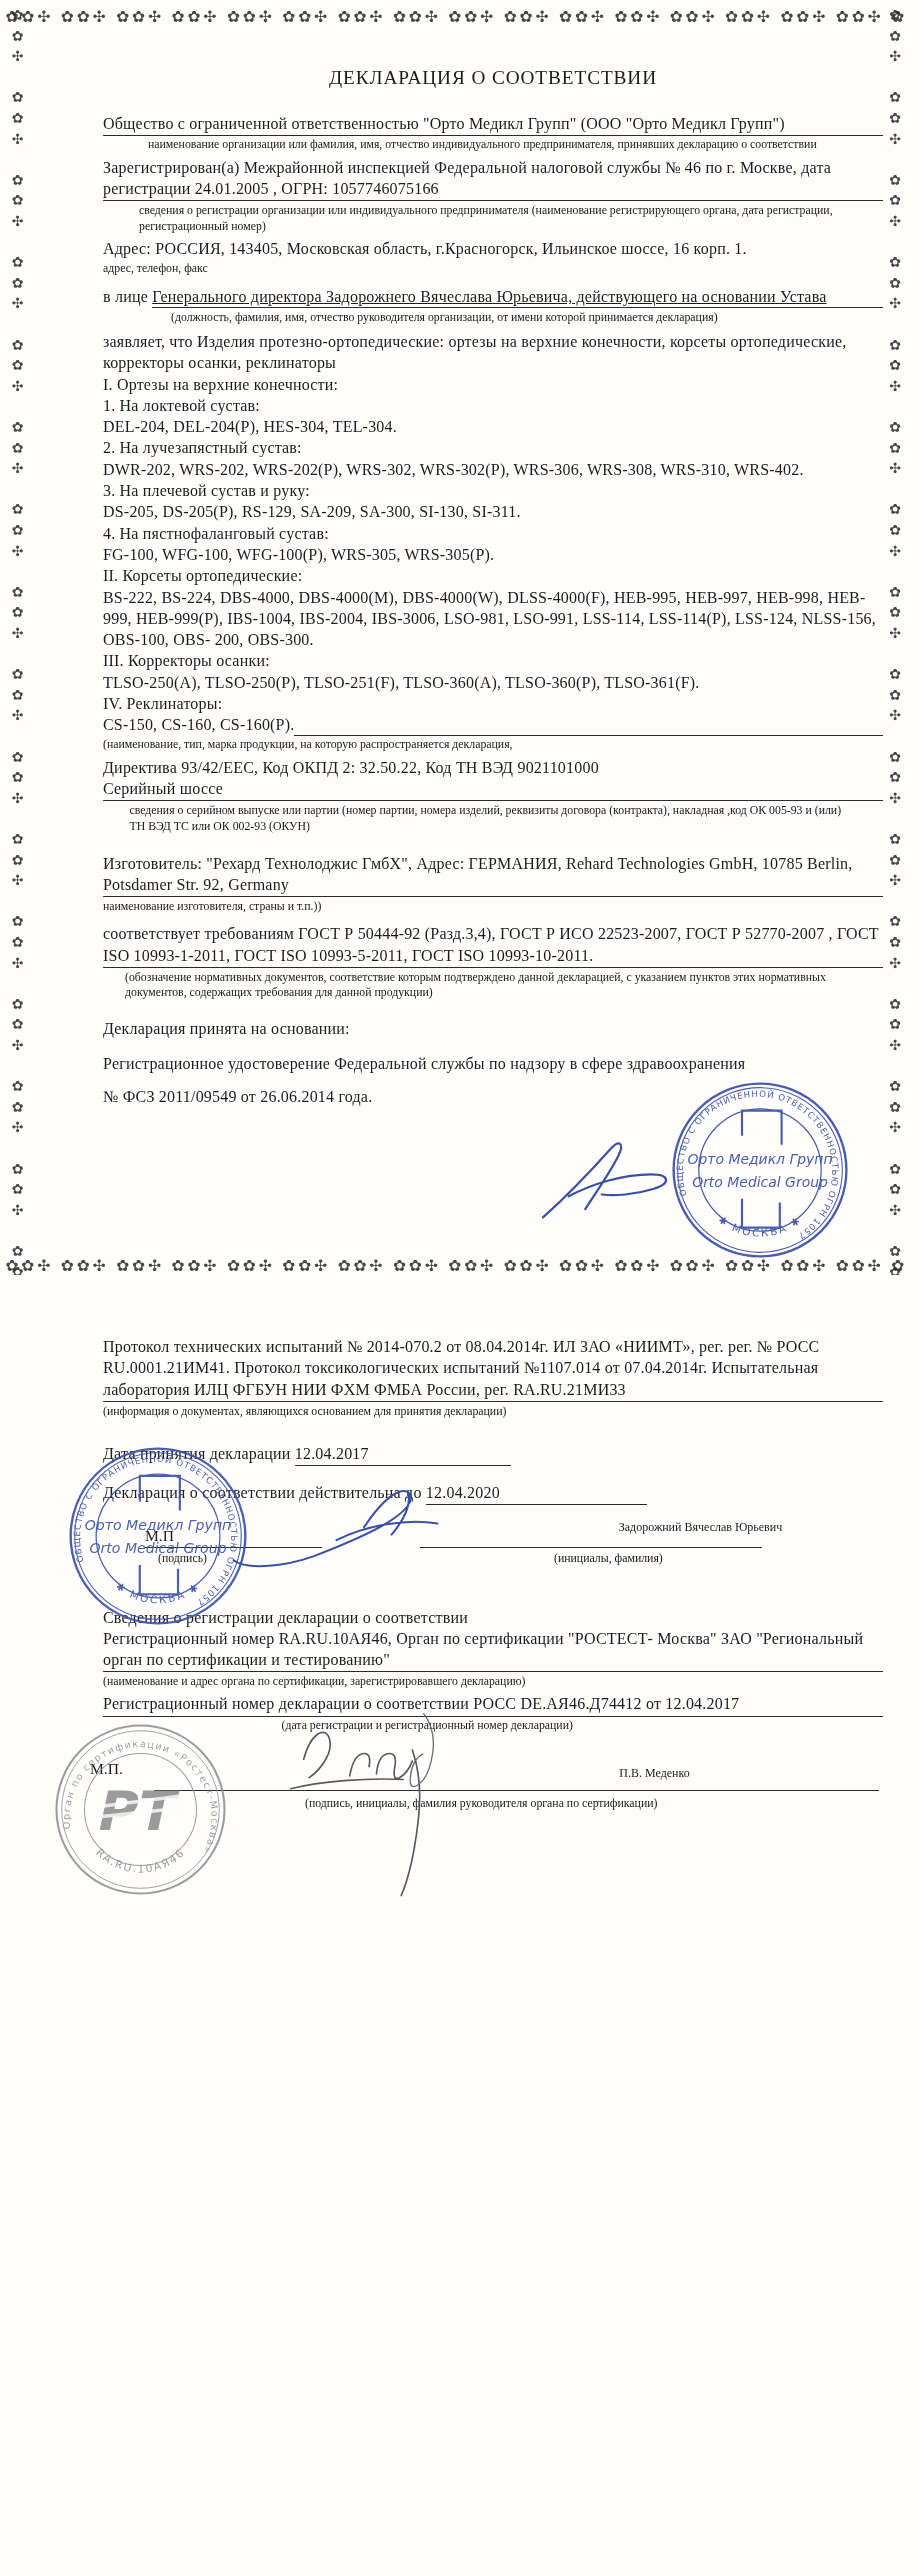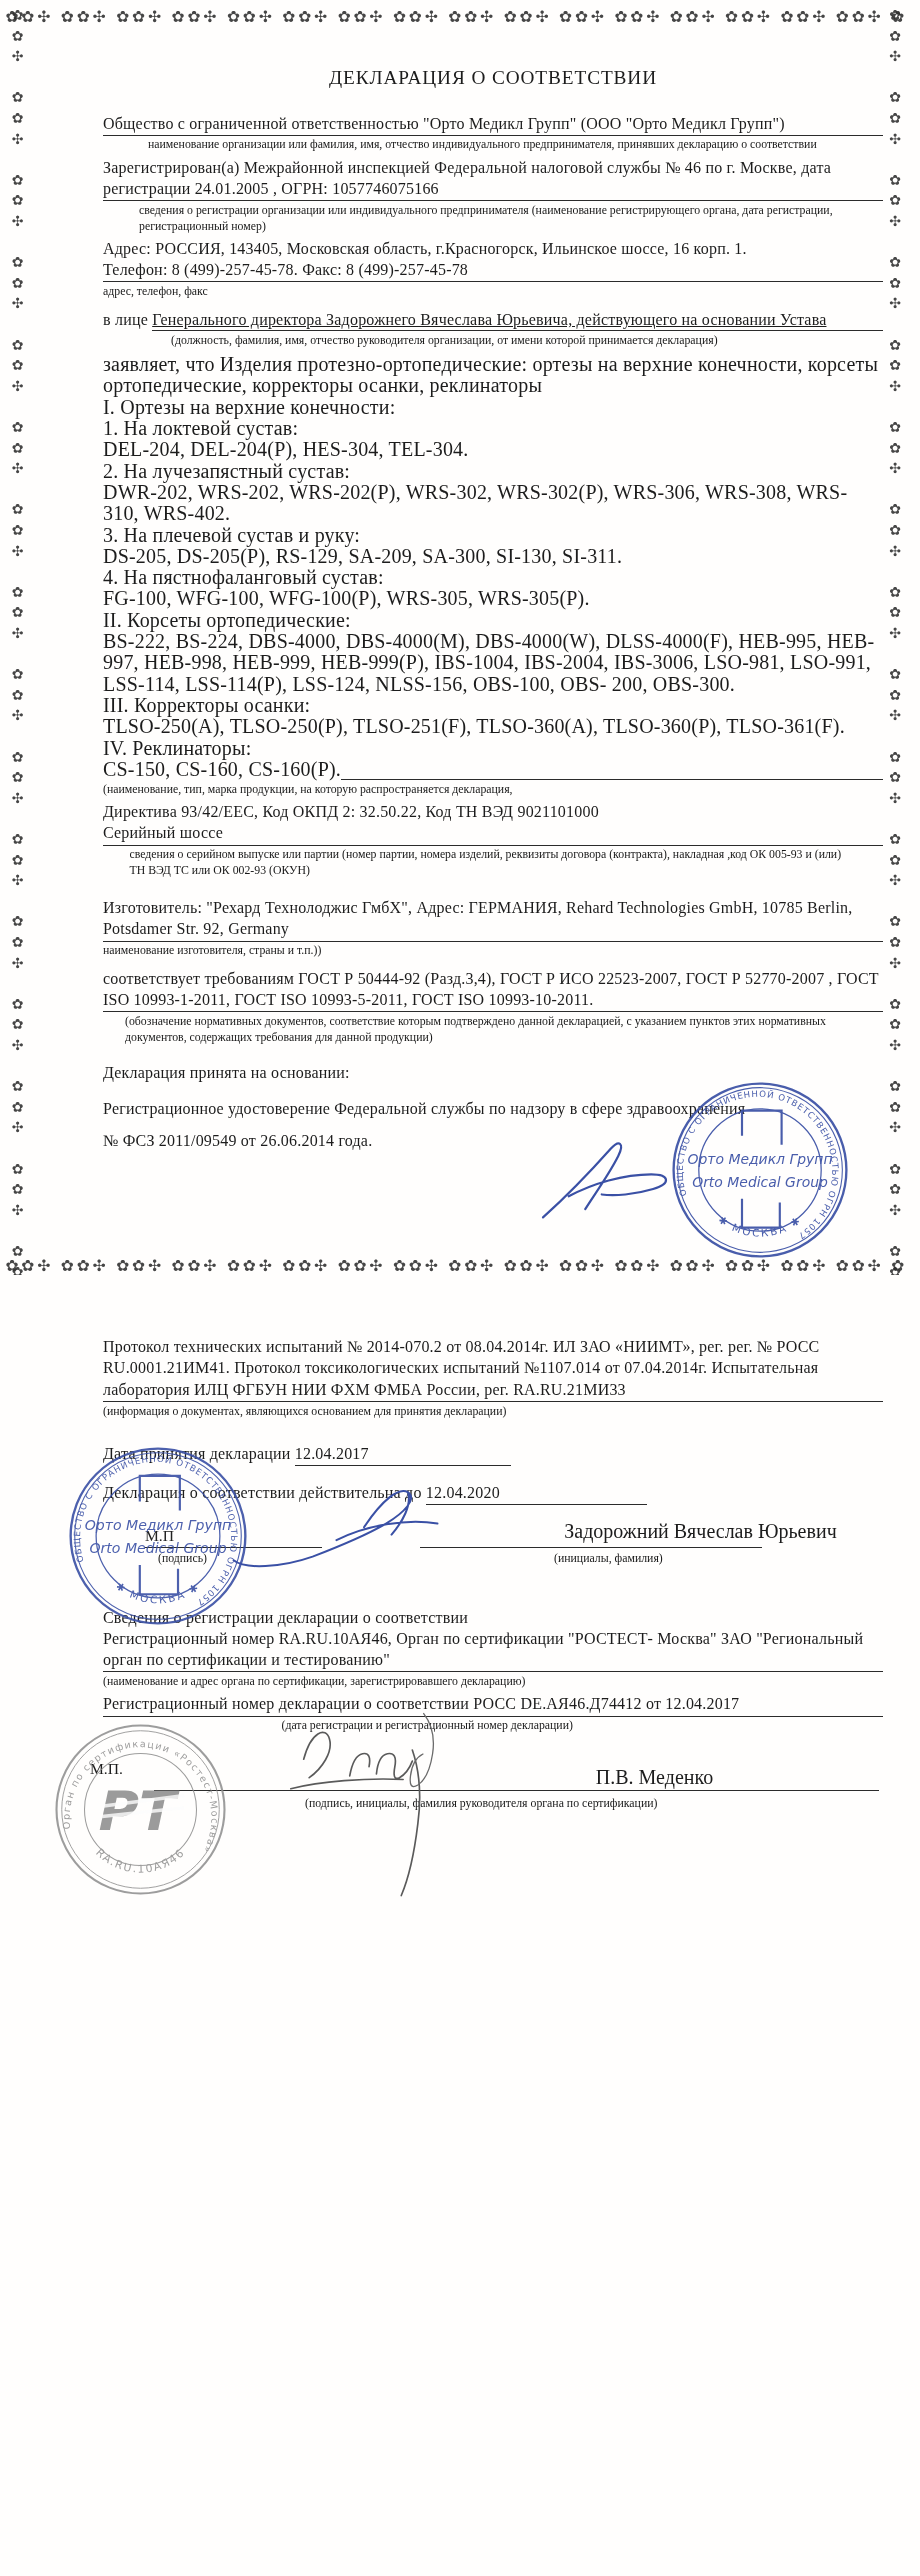--- a/index.html
+++ b/index.html
@@ -16,26 +16,26 @@
   .orn-left{left:4.6px;}
   .orn-right{left:882px;}
   
   .content{position:absolute;left:103px;top:61px;width:780px;}
   .title{text-align:center;font-size:19.3px;font-weight:normal;letter-spacing:0.9px;margin:5.5px 0 24px 0;}
   .line{font-size:16px;line-height:21.3px;letter-spacing:0.2px;}
   .u{border-bottom:1.5px solid #2b2b2b;padding-bottom:0.9px;}
   .cap{font-size:11.8px;line-height:15.6px;margin:1.8px auto 3.7px auto;color:#181818;}
   .flexline{display:flex;}
   .fill{flex:1;border-bottom:1.5px solid #2b2b2b;text-decoration:underline;}
-  .prod{font-size:20px;line-height:21.3px;letter-spacing:0.2px;}
+  .prod{font-size:16px;line-height:21.3px;letter-spacing:0.2px;}
   .sec2{position:absolute;left:103px;top:1336px;width:780px;}
   .rel{position:relative;}
   .abs{position:absolute;}
   .topline{border-top:1.4px solid #2b2b2b;}
-  .name{font-size:20px;text-align:center;}
+  .name{font-size:12px;text-align:center;}
   .bold{font-weight:normal;}
   .mp{position:absolute;font-size:15.6px;color:#222;z-index:1;}
   .stamp{position:absolute;z-index:3;}
   .sig{position:absolute;z-index:4;}
   svg{display:block;}
 </style>
 </head>
 <body>
 
 <div class="page">
@@ -48,21 +48,20 @@
   <div class="content">
     <div class="title">ДЕКЛАРАЦИЯ О СООТВЕТСТВИИ</div>
 
     <div class="line u">Общество с ограниченной ответственностью "Орто Медикл Групп"  (ООО "Орто Медикл Групп")</div>
     <div class="cap" style="max-width:690px">наименование организации или фамилия, имя, отчество индивидуального предпринимателя, принявших декларацию о соответствии</div>
 
     <div class="line u">Зарегистрирован(а) Межрайонной инспекцией Федеральной налоговой службы № 46 по г. Москве, дата регистрации 24.01.2005 , ОГРН: 1057746075166</div>
     <div class="cap" style="max-width:708px">сведения о регистрации организации или индивидуального предпринимателя (наименование регистрирующего органа, дата регистрации, регистрационный номер)</div>
 
     <div class="line">Адрес: РОССИЯ, 143405, Московская область, г.Красногорск, Ильинское шоссе, 16 корп. 1.</div>
-    <div class="line u">Телефон: 8 (499)-257-45-78. Факс: 8 (499)-257-45-78</div>
     <div class="cap">адрес, телефон, факс</div>
 
     <div class="line flexline" style="margin-top:9.2px">
       <span style="white-space:pre">в лице </span>
       <span class="fill">Генерального директора Задорожнего Вячеслава Юрьевича, действующего на основании Устава</span>
     </div>
     <div class="cap" style="max-width:644px">(должность, фамилия, имя, отчество руководителя организации, от имени которой принимается декларация)</div>
 
     <div style="margin-top:5.5px">
       <div class="prod">заявляет, что Изделия протезно-ортопедические: ортезы на верхние конечности, корсеты ортопедические, корректоры осанки, реклинаторы</div>

